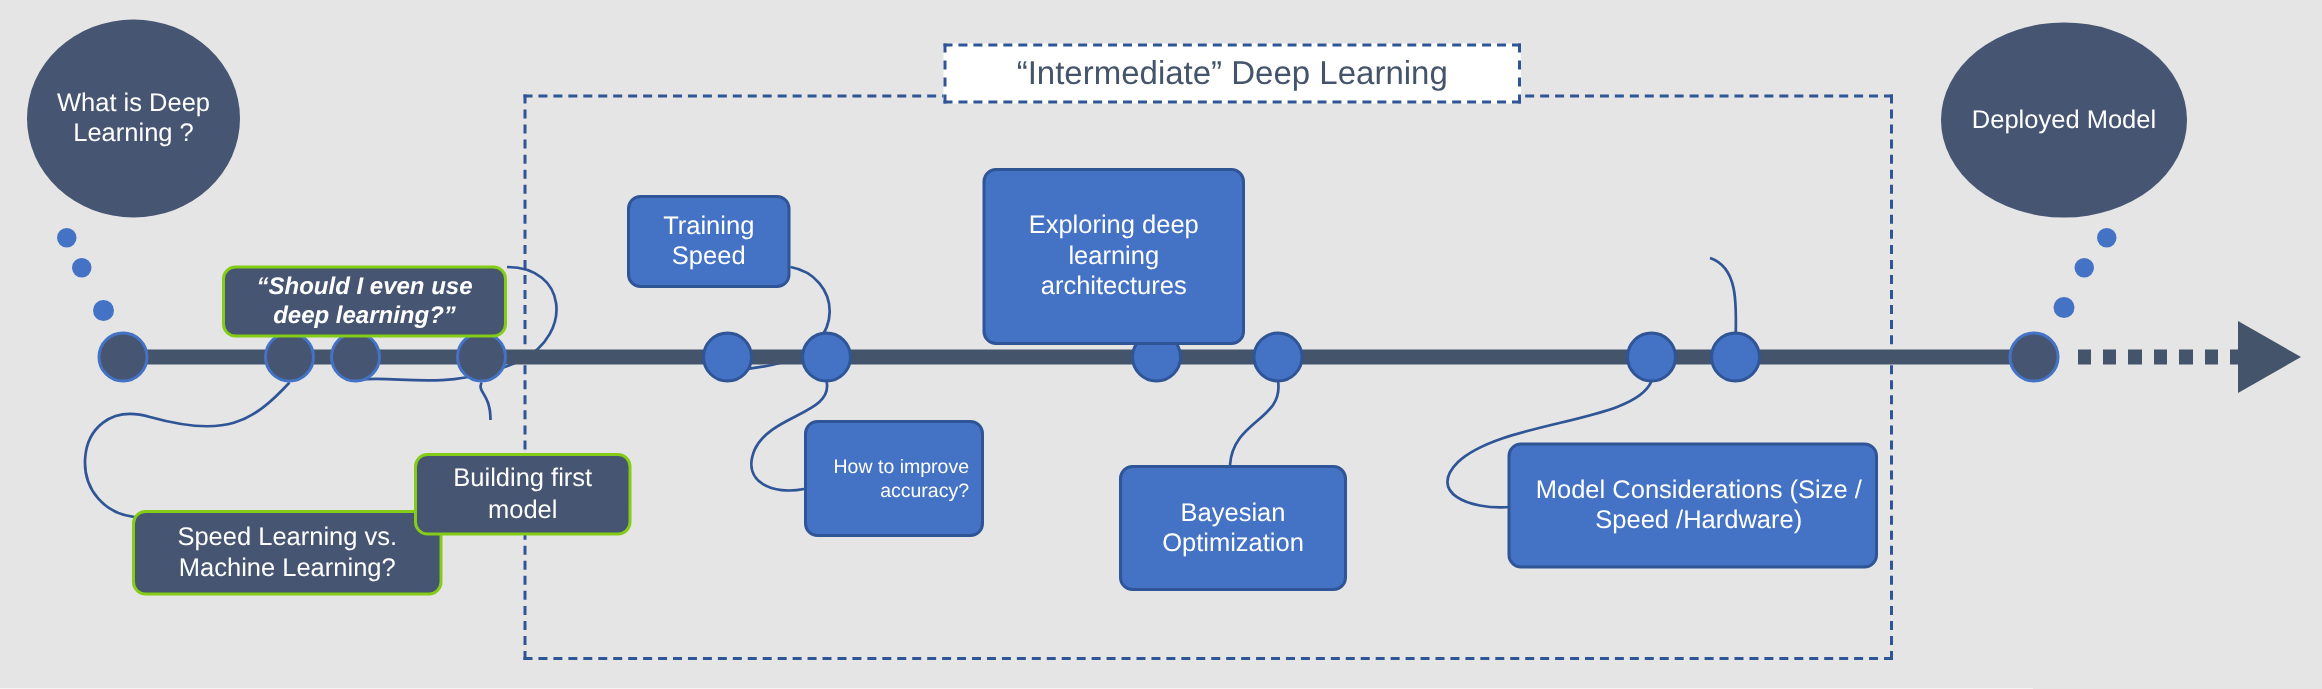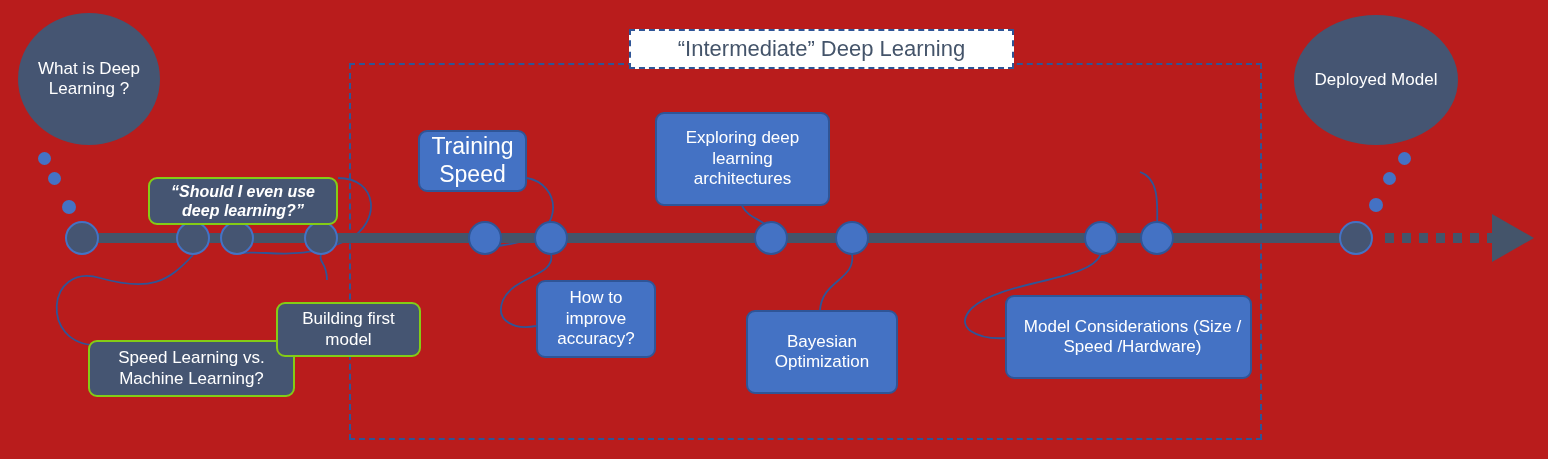--- a/index.html
+++ b/index.html
@@ -4,21 +4,21 @@
 <style>
   html,body{margin:0;padding:0;background:#ffffff;}
   body{
     font-family:"Liberation Sans","DejaVu Sans",sans-serif;
     -webkit-font-smoothing:antialiased;
   }
   #canvas{
     position:relative;
     width:1548px;
     height:459px;
-    background:#b91c1c;
+    background:#e5e5e5;
     overflow:hidden;
   }
   #wires{
     position:absolute;
     left:0; top:0;
     width:1548px; height:459px;
     pointer-events:none;
   }
 
   
@@ -179,29 +179,29 @@
   </div>
 
   <div class="callout navy" style="left:88px; top:318px; width:207px; height:57px; font-size:17px;">
     <span>Speed Learning vs. Machine Learning?</span>
   </div>
 
   <div class="callout navy" style="left:276px; top:280px; width:145px; height:55px; font-size:17px;">
     <span>Building first model</span>
   </div>
 
-  <div class="callout blue" style="left:418px; top:130px; width:109px; height:62px; font-size:23px;">
+  <div class="callout blue" style="left:418px; top:130px; width:109px; height:62px; font-size:17px;">
     <span>Training Speed</span>
   </div>
 
-  <div class="callout blue" style="left:536px; top:280px; width:120px; height:78px; font-size:17px;">
+  <div class="callout blue" style="left:536px; top:280px; width:120px; height:78px; font-size:13px;text-align:right;">
     <span>How to improve accuracy?</span>
   </div>
 
-  <div class="callout blue" style="left:655px; top:112px; width:175px; height:94px; font-size:17px;">
+  <div class="callout blue" style="left:655px; top:112px; width:175px; height:118px; font-size:17px;">
     <span>Exploring deep learning architectures</span>
   </div>
 
   <div class="callout blue" style="left:746px; top:310px; width:152px; height:84px; font-size:17px;">
     <span>Bayesian Optimization</span>
   </div>
 
 
   <div class="callout blue" style="left:1005px; top:295px; width:247px; height:84px; font-size:17px;padding-left:16px;">
     <span>Model Considerations (Size / Speed /Hardware)</span>

